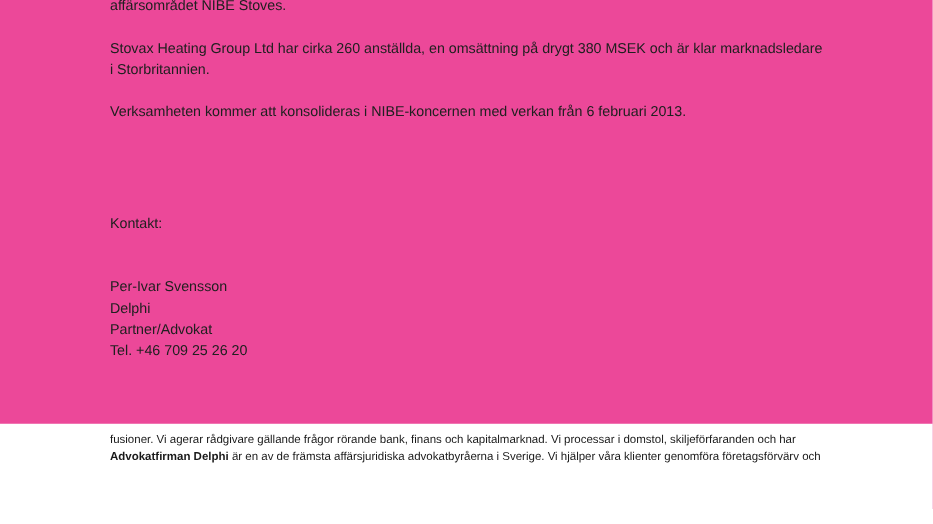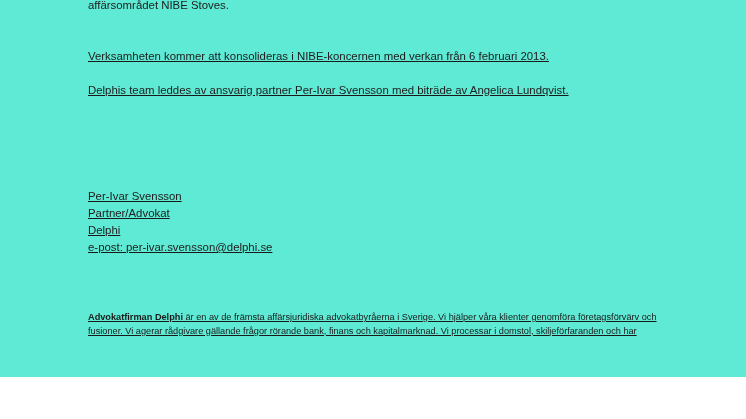--- a/index.html
+++ b/index.html
@@ -10,25 +10,24 @@
   body {
     width: 746px;
     height: 419px;
     overflow: hidden;
     font-family: "Liberation Sans", sans-serif;
     color: #1a1a1a;
   }
   .page {
     position: relative;
     width: 746px;
-    height: 377px;
-    background: #5eead4;
+    height: 339px;
+    background: #ec4899;
     box-sizing: border-box;
     padding: 0 88px;
-    text-decoration: underline;
   }
   .body-block {
     font-size: 11.4px;
     line-height: 17px;
     color: #202020;
   }
   .para {
     margin: 0;
   }
   .gap-sm { height: 11px; }
@@ -64,46 +63,47 @@
 <div class="page">
 
   <div class="body-block">
 
     <div class="top-clip">
       <p class="para">affärsområdet NIBE Stoves.</p>
     </div>
 
     <div class="gap-md"></div>
 
+    <p class="para">Stovax Heating Group Ltd har cirka 260 anställda, en omsättning på drygt 380 MSEK och är klar marknadsledare i Storbritannien.</p>
 
     <div class="gap-md"></div>
 
     <p class="para">Verksamheten kommer att konsolideras i NIBE-koncernen med verkan från 6 februari 2013.</p>
 
     <div class="gap-md"></div>
 
-    <p class="para">Delphis team leddes av ansvarig partner Per-Ivar Svensson med biträde av Angelica Lundqvist.</p>
 
     <div class="gap-xl"></div>
     <div class="gap-sm"></div>
 
+    <p class="para">Kontakt:</p>
 
     <div class="gap-lg"></div>
 
     <div class="contact-lines">
       <p class="para">Per-Ivar Svensson</p>
+      <p class="para">Delphi</p>
       <p class="para">Partner/Advokat</p>
-      <p class="para">Delphi</p>
-      <p class="para">e-post: per-ivar.svensson@delphi.se</p>
+      <p class="para">Tel. +46 709 25 26 20</p>
     </div>
 
   </div>
 
   <div class="gap-xl"></div>
   <div class="gap-sm"></div>
 
   <div class="footer">
+    <p class="para">fusioner. Vi agerar rådgivare gällande frågor rörande bank, finans och kapitalmarknad. Vi processar i domstol, skiljeförfaranden och har</p>
     <p class="para"><b>Advokatfirman Delphi</b><span> är en av de främsta affärsjuridiska advokatbyråerna i Sverige. Vi hjälper våra klienter genomföra företagsförvärv och</span></p>
-    <p class="para">fusioner. Vi agerar rådgivare gällande frågor rörande bank, finans och kapitalmarknad. Vi processar i domstol, skiljeförfaranden och har</p>
 
   </div>
 
 </div>
 
 </body></html>

